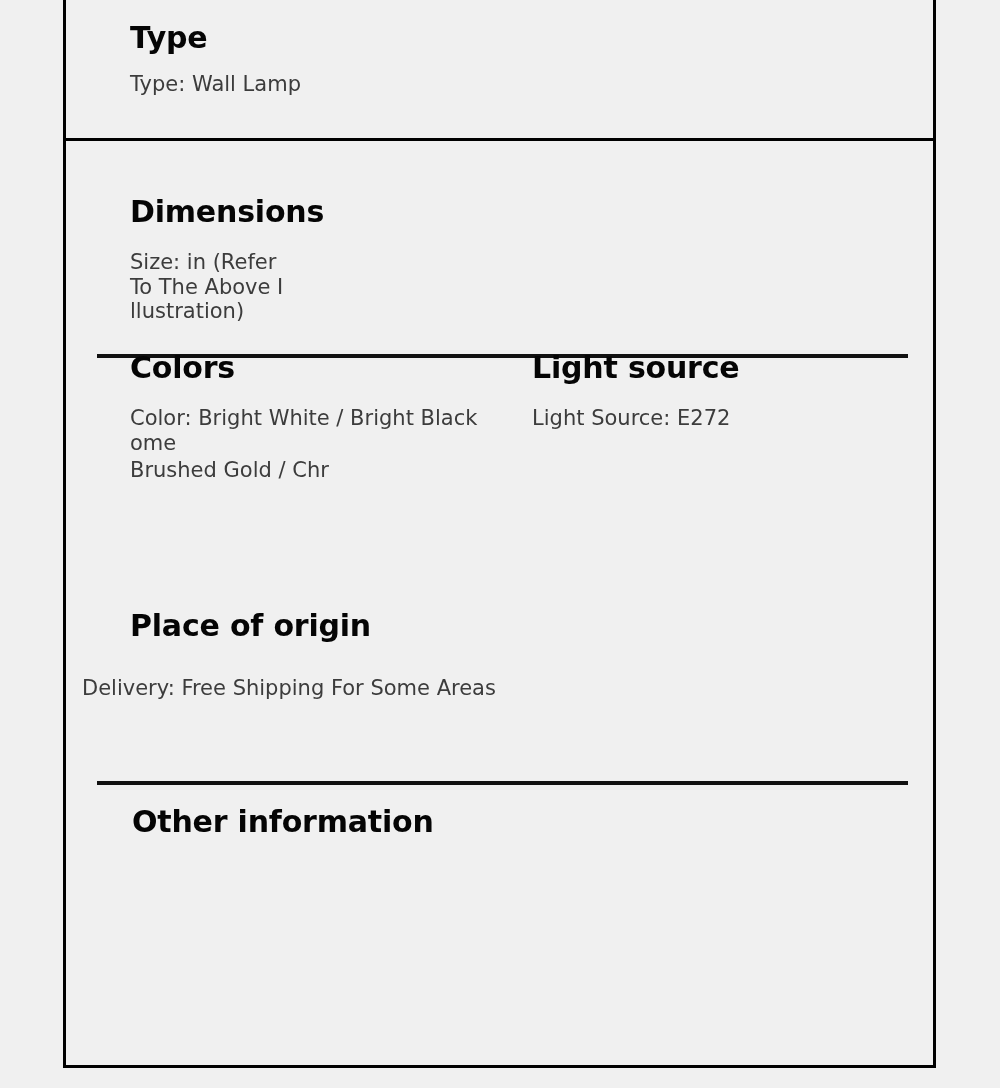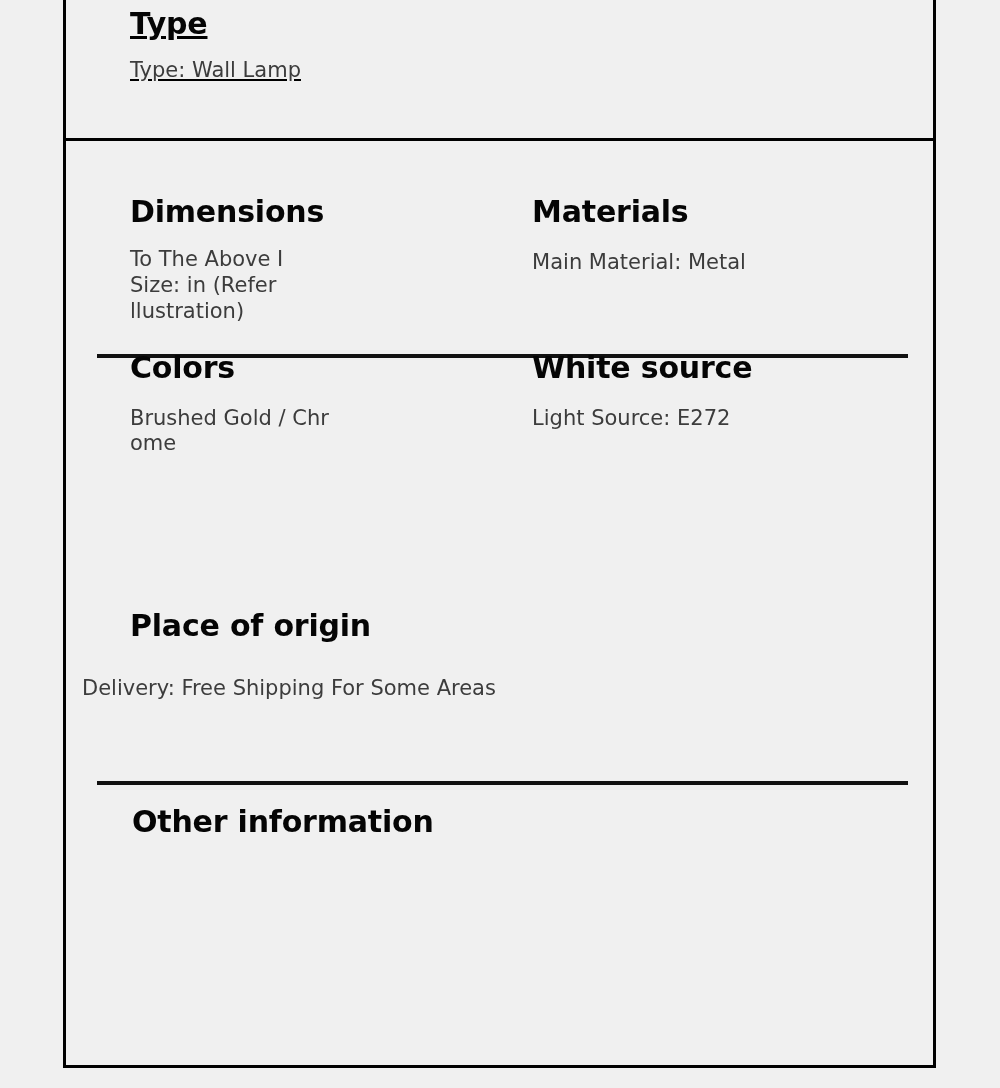--- a/index.html
+++ b/index.html
@@ -35,22 +35,21 @@
     top: 0;
     width: 100%;
     height: 171px;
     border-bottom: 3px solid #000000;
     box-sizing: border-box;
   }
 
   .band-inner {
     position: absolute;
     left: 64px;
-    top: 38px;
-    text-decoration: underline;
+    top: 52px;
   }
 
   
   .body-area {
     position: absolute;
     left: 0;
     top: 171px;
     width: 100%;
   }
 
@@ -146,44 +145,40 @@
     </div>
   </div>
 
   <div class="body-area">
 
     <div class="spec-row row-dims">
       <div class="spec-col col-left">
         <h3 class="spec-heading">Dimensions</h3>
         <div class="gap-md"></div>
         <p class="spec-value">
+          <span class="vline">Size: in (Refer</span>
           <span class="vline tight">To The Above I</span>
-          <span class="vline">Size: in (Refer</span>
           <span class="vline tight">llustration)</span>
         </p>
-      </div>
-      <div class="spec-col col-right">
-        <h3 class="spec-heading">Materials</h3>
-        <div class="gap-md"></div>
-        <p class="spec-value">Main Material: Metal</p>
       </div>
       <div class="divider divider-1"></div>
     </div>
 
     <div class="spec-row row-colors">
       <div class="spec-col col-left">
         <h3 class="spec-heading">Colors</h3>
         <div class="gap-md"></div>
         <p class="spec-value">
+          <span class="vline">Color: Bright White / Bright Black</span>
+          <span class="vline tight">ome</span>
           <span class="vline">Brushed Gold / Chr</span>
-          <span class="vline tight">ome</span>
         </p>
       </div>
       <div class="spec-col col-right">
-        <h3 class="spec-heading">White source</h3>
+        <h3 class="spec-heading">Light source</h3>
         <div class="gap-md"></div>
         <p class="spec-value">Light Source: E272</p>
       </div>
       <div class="divider divider-2"></div>
     </div>
 
     <div class="spec-row row-origin">
       <div class="spec-col col-left">
         <h3 class="spec-heading">Place of origin</h3>
         <div class="gap-sm"></div>

